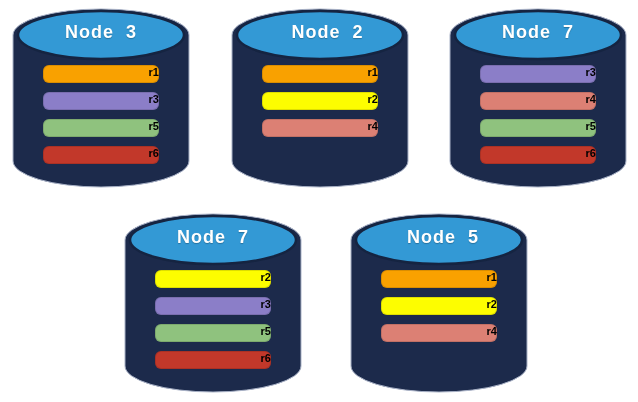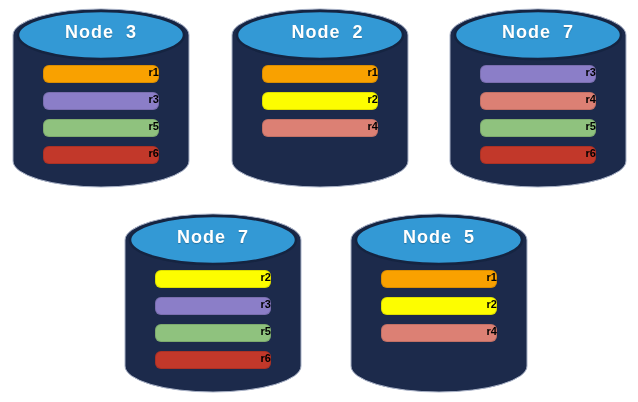--- a/index.html
+++ b/index.html
@@ -112,21 +112,21 @@
       </svg>
       <div class="node-title">Node  7</div>
       <div class="bars">
         <div class="replica-bar" style="background: rgb(253, 253, 0);">r2</div>
         <div class="replica-bar" style="background: rgb(139, 126, 200);">r3</div>
         <div class="replica-bar" style="background: rgb(143, 194, 126);">r5</div>
         <div class="replica-bar" style="background: rgb(194, 56, 42);">r6</div>
       </div>
     </div>
 
-    <div class="node" style="left: 350px; top: 209px;">
+    <div class="node" style="left: 350px; top: 209px; padding-left: 8px;">
       <svg viewBox="0 0 178 188">
         <path class="cyl-body" d="M 1 31 A 88 26 0 0 1 177 31 L 177 157 A 88 26 0 0 1 1 157 Z" stroke-width="1" fill="#1C2A4B" stroke="#A9B2C7"></path>
         <ellipse class="cyl-top" cx="89" cy="31" rx="83" ry="24" stroke-width="2.5" fill="#3399D5" stroke="#152441"></ellipse>
       </svg>
       <div class="node-title">Node  5</div>
       <div class="bars">
         <div class="replica-bar" style="background: rgb(249, 161, 0);">r1</div>
         <div class="replica-bar" style="background: rgb(253, 253, 0);">r2</div>
         <div class="replica-bar" style="background: rgb(220, 128, 116);">r4</div>
       </div>

